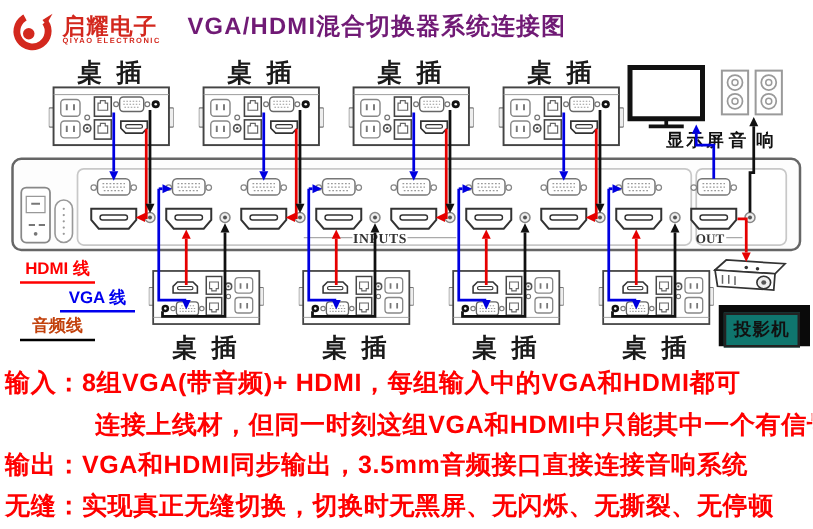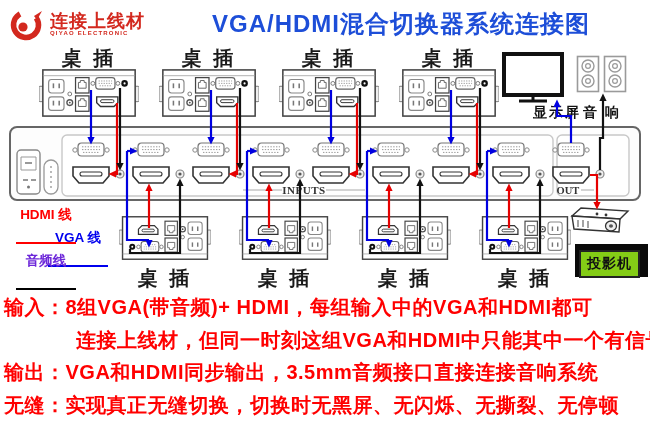--- a/index.html
+++ b/index.html
@@ -4,42 +4,42 @@
 <style>
   html,body{margin:0;padding:0;background:#fff;}
   body{font-family:"Liberation Sans",sans-serif;}
   #stage{position:relative;width:650px;height:423px;background:#fff;overflow:hidden;}
   .abs{position:absolute;}
 
   
   #logo{left:6px;top:4px;display:flex;align-items:center;gap:4px;}
   #logo-text-cn{color:#d3281e;font-size:18px;font-weight:bold;letter-spacing:1px;line-height:18px;}
   #logo-text-en{color:#d3281e;font-size:6px;font-weight:bold;letter-spacing:1.2px;line-height:7px;}
-  #title{left:150px;top:8px;width:440px;text-align:right;color:#1d4ed8;
-         font-size:24px;font-weight:bold;letter-spacing:1px;}
+  #title{left:150px;top:8px;width:440px;text-align:left;color:#701a75;
+         font-size:19px;font-weight:bold;letter-spacing:1px;}
 
   
   .desk-label{width:100px;text-align:center;font-size:20px;font-weight:bold;color:#1a1a1a;letter-spacing:3px;}
   .desk-label.top{top:45px;}
   .desk-label.bot{top:265px;}
 
   
   .plate{width:104px;height:50px;}
   .plate.bot{height:46px;}
 
   
   .peri-label{text-align:center;font-size:14px;font-weight:bold;color:#111;letter-spacing:2px;}
 
   
   .legend-item{left:16px;width:60px;text-align:center;font-size:13.5px;font-weight:bold;
-               padding-bottom:18px;border-bottom:2.5px solid #000;}
+               padding-bottom:1px;border-bottom:2.5px solid #000;}
 
   
   #proj-screen{left:575px;top:244px;width:73px;height:33px;background:#0a0a0a;}
-  #proj-label-box{left:579px;top:250px;width:57px;height:24px;background:#84cc16;border:2px solid #222;
+  #proj-label-box{left:579px;top:250px;width:57px;height:24px;background:#0f766e;border:2px solid #222;
                   display:flex;align-items:center;justify-content:center;
                   font-size:14px;font-weight:bold;color:#111;letter-spacing:1px;}
 
   
   #description{left:4px;top:291px;width:644px;color:#ff0000;font-weight:bold;
                font-size:20px;line-height:32.5px;letter-spacing:0.5px;white-space:nowrap;}
   #description .indent{padding-left:72px;}
 
   #wires{left:0;top:0;pointer-events:none;z-index:9;}
   svg{display:block;}
@@ -103,21 +103,21 @@
 
 <div id="stage">
 
   <div id="logo" class="abs">
     <svg width="40" height="40" viewBox="0 0 40 40">
       <circle cx="20" cy="21" r="12.5" fill="none" stroke="#d3281e" stroke-width="5.5" stroke-dasharray="60 19" transform="rotate(-35 20 21)"></circle>
       <circle cx="17" cy="23" r="4.6" fill="#d3281e"></circle>
       <path d="M28,12 L36,7 L31,16 Z" fill="#d3281e"></path>
     </svg>
     <div>
-      <div id="logo-text-cn">连接上线材</div>
+      <div id="logo-text-cn">启耀电子</div>
       <div id="logo-text-en">QIYAO ELECTRONIC</div>
     </div>
   </div>
   <div id="title" class="abs">VGA/HDMI混合切换器系统连接图</div>
 
   <div class="abs desk-label top" style="left:39px">桌 插</div>
   <div class="abs desk-label top" style="left:159px">桌 插</div>
   <div class="abs desk-label top" style="left:279px">桌 插</div>
   <div class="abs desk-label top" style="left:399px">桌 插</div>
 
@@ -193,21 +193,21 @@
     <use href="#sym-pgroup" x="545" y="142" width="60" height="42"></use>
     <line x1="243" y1="190" x2="282" y2="190" stroke="#aaa" stroke-width="1"></line>
     <line x1="326" y1="190" x2="365" y2="190" stroke="#aaa" stroke-width="1"></line>
     <text x="304" y="194" text-anchor="middle" font-family="Liberation Serif,serif" font-size="11" font-weight="bold" fill="#333" letter-spacing="0.5">INPUTS</text>
     <text x="568" y="194" text-anchor="middle" font-family="Liberation Serif,serif" font-size="10.5" font-weight="bold" fill="#333">OUT</text>
     <line x1="581" y1="190" x2="594" y2="190" stroke="#aaa" stroke-width="1"></line>
   </svg>
 
   <div class="abs legend-item" style="top: 206px; color: rgb(255, 0, 0); border-bottom-color: rgb(255, 0, 0);">HDMI 线</div>
   <div class="abs legend-item" style="top: 229px; color: rgb(0, 0, 238); border-bottom-color: rgb(0, 0, 238); margin-left: 32px;">VGA 线</div>
-  <div class="abs legend-item" style="top: 252px; color: #6d28d9; border-bottom-color: rgb(0, 0, 0);">音频线</div>
+  <div class="abs legend-item" style="top: 252px; color: #c2410c; border-bottom-color: rgb(0, 0, 0);">音频线</div>
 
   <svg class="abs plate bot" style="left:113px;top:215px" viewBox="0 0 104 52">
       <use href="#sym-plate" transform="rotate(180 52 26)"></use>
     </svg>
   <svg class="abs plate bot" style="left:233px;top:215px" viewBox="0 0 104 52">
       <use href="#sym-plate" transform="rotate(180 52 26)"></use>
     </svg>
   <svg class="abs plate bot" style="left:353px;top:215px" viewBox="0 0 104 52">
       <use href="#sym-plate" transform="rotate(180 52 26)"></use>
     </svg>

